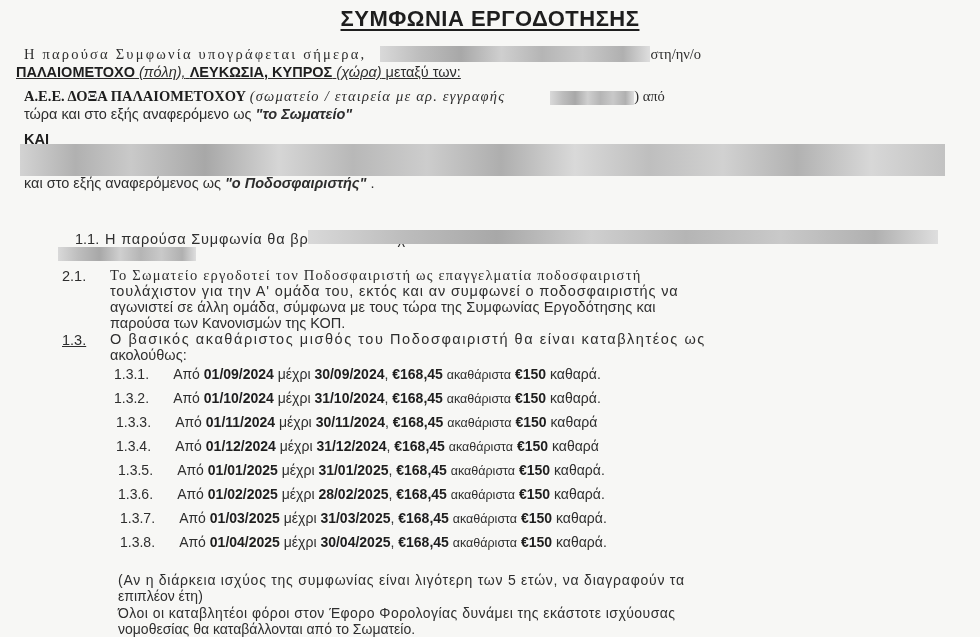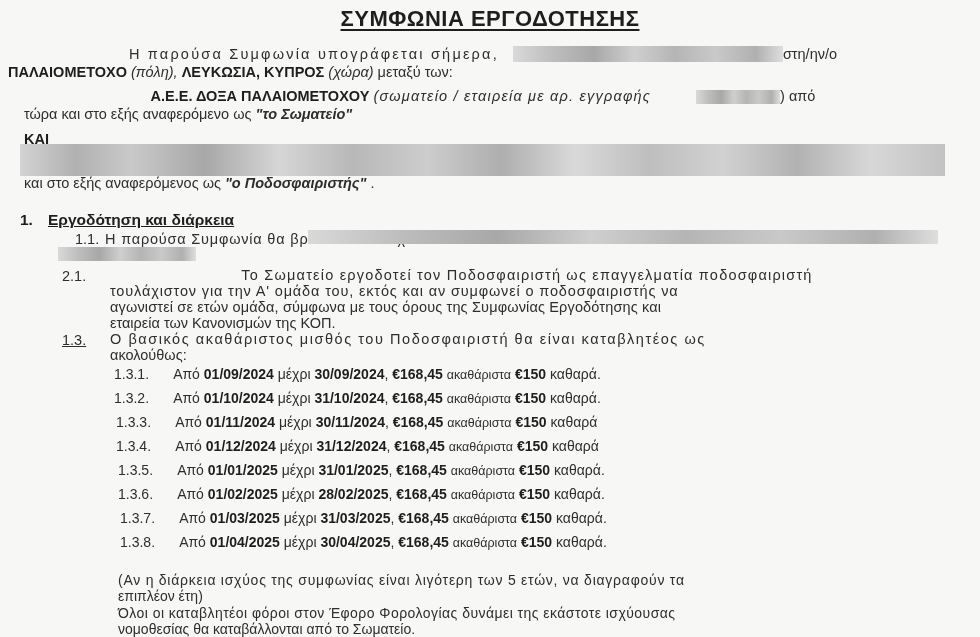--- a/index.html
+++ b/index.html
@@ -15,21 +15,21 @@
   .title {
     left: 0; width: 980px; top: 6px; text-align: center;
     font-size: 22px; font-weight: bold; letter-spacing: 0.5px;
     color: #1e1e1e;
   }
   .title span { text-decoration: underline; text-decoration-thickness: 2px; text-underline-offset: 3px; }
   .p { font-size: 14.5px; color: #2e2e2e; }
   .b { font-weight: bold; color: #1e1e1e; }
   .i { font-style: italic; }
   .bi { font-weight: bold; font-style: italic; }
-  .justify { display: flex; justify-content: center; }
+  .justify { display: flex; justify-content: flex-start; font-family: Liberation Serif, serif; }
   .blur {
     display: inline-block; height: 16px; vertical-align: middle;
     background: linear-gradient(90deg, #d9d9d9 0%, #bdbdbd 15%, #a8a8a8 30%, #cfcfcf 45%, #b5b5b5 60%, #c9c9c9 75%, #b0b0b0 90%, #dedede 100%);
   }
   .blur-block {
     position: absolute;
     background:
       linear-gradient(90deg, #cfcfcf 0%, #a9a9a9 6%, #c4c4c4 12%, #9f9f9f 20%, #d2d2d2 28%, #b1b1b1 36%, #c8c8c8 44%, #a6a6a6 52%, #d6d6d6 60%, #b8b8b8 68%, #cdcdcd 76%, #aaaaaa 84%, #d4d4d4 92%, #bcbcbc 100%);
     opacity: 0.9;
   }
@@ -44,21 +44,21 @@
 
 <div class="page">
 
   <div class="abs title"><span>ΣΥΜΦΩΝΙΑ ΕΡΓΟΔΟΤΗΣΗΣ</span></div>
 
   <div class="abs p justify" style="left:24px; width:918px; top:46px;">
     <span style="letter-spacing:2.2px;">Η παρούσα Συμφωνία υπογράφεται σήμερα,</span>
     <span class="blur" style="width:270px; margin-left:14px;"></span>
     <span>στη/ην/ο</span>
   </div>
-  <div class="abs p" style="left:8px; top:64px;">
+  <div class="abs p" style="left:16px; top:64px;text-decoration:underline;">
     <span class="b">ΠΑΛΑΙΟΜΕΤΟΧΟ</span>
     <span class="i">(πόλη),</span>
     <span class="b">ΛΕΥΚΩΣΙΑ, ΚΥΠΡΟΣ</span>
     <span class="i">(χώρα)</span>
     <span>μεταξύ των:</span>
   </div>
 
   <div class="abs p justify" style="left:24px; width:918px; top:88px;gap:45px;">
     <span>
       <span class="b">Α.Ε.Ε. ΔΟΞΑ ΠΑΛΑΙΟΜΕΤΟΧΟΥ</span>
@@ -75,39 +75,36 @@
 
   <div class="abs p b" style="left:24px; top:131px;">ΚΑΙ</div>
 
   <div class="blur-block" style="left:20px; top:144px; width:925px; height:32px;"></div>
   <div class="abs p" style="left:24px; top:175px;">
     <span>και στο εξής αναφερόμενος ως</span>
     <span class="bi">"ο Ποδοσφαιριστής"</span>
     <span>.</span>
   </div>
 
-  <div class="abs sec-head" style="left:20px; top:211px;">
-    <span style="display:inline-block; width:28px;">1.</span><span class="ul">Εργοδότηση και διάρκεια</span>
-  </div>
 
   <div class="abs p" style="left:62px; top:231px;">
     <span style="display:inline-block; width:26px;margin-left:13px;">1.1.</span>
     <span style="letter-spacing:0.8px;">Η παρούσα Συμφωνία θα βρίσκεται σε ισχύ</span>
   </div>
   <div class="abs blur" style="left:308px; top:230px; width:630px; height:14px;"></div>
   <div class="abs blur" style="left:58px; top:247px; width:138px; height:14px;"></div>
 
   <div class="abs p" style="left:62px; top:268px;">2.1.</div>
   <div class="abs p" style="left:110px; top:267px; width:834px; line-height:16px;">
     <div class="justify">
         <span style="letter-spacing:1.2px;">Το Σωματείο εργοδοτεί τον Ποδοσφαιριστή ως επαγγελματία ποδοσφαιριστή</span>
       </div>
     <div><span style="letter-spacing:0.85px;">τουλάχιστον για την Α' ομάδα του, εκτός και αν συμφωνεί ο ποδοσφαιριστής να</span></div>
-    <div><span style="letter-spacing:0.15px;">αγωνιστεί σε ετών ομάδα, σύμφωνα με τους όρους της Συμφωνίας Εργοδότησης και</span></div>
-    <div><span>εταιρεία των Κανονισμών της ΚΟΠ.</span></div>
+    <div><span style="letter-spacing:0.15px;">αγωνιστεί σε άλλη ομάδα, σύμφωνα με τους τώρα της Συμφωνίας Εργοδότησης και</span></div>
+    <div><span>παρούσα των Κανονισμών της ΚΟΠ.</span></div>
   </div>
 
   <div class="abs p" style="left:62px; top:332px;text-decoration:underline;">1.3.</div>
   <div class="abs p" style="left:110px; top:331px; width:834px; line-height:16px;">
     <div><span style="letter-spacing:1.55px;">Ο βασικός ακαθάριστος μισθός του Ποδοσφαιριστή θα είναι καταβλητέος ως</span></div>
     <div><span>ακολούθως:</span></div>
   </div>
 
   <div class="abs row" style="left:114px; top:366px;">
     <span class="n">1.3.1.</span>

